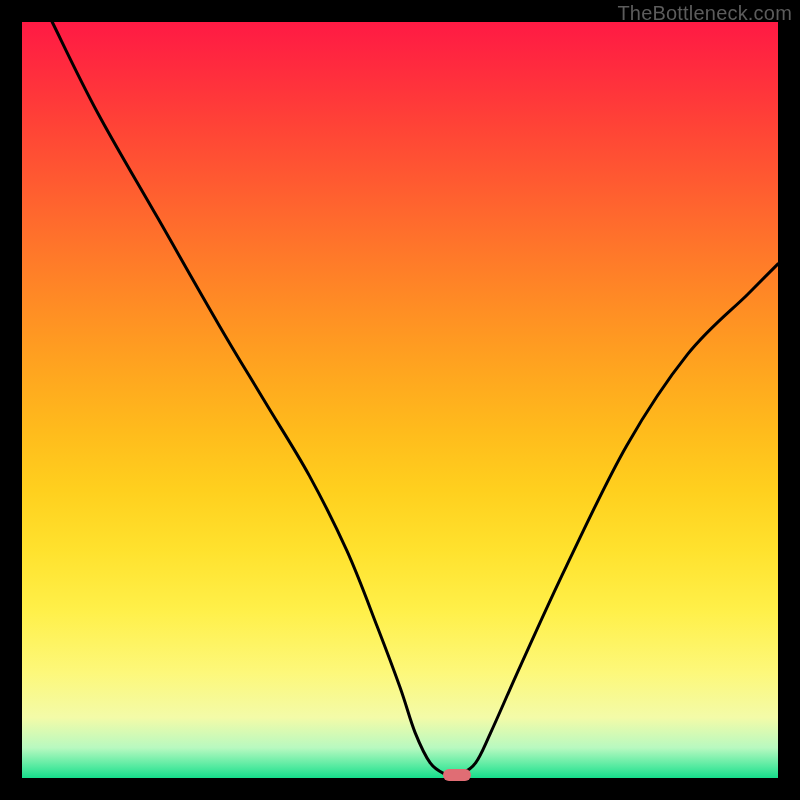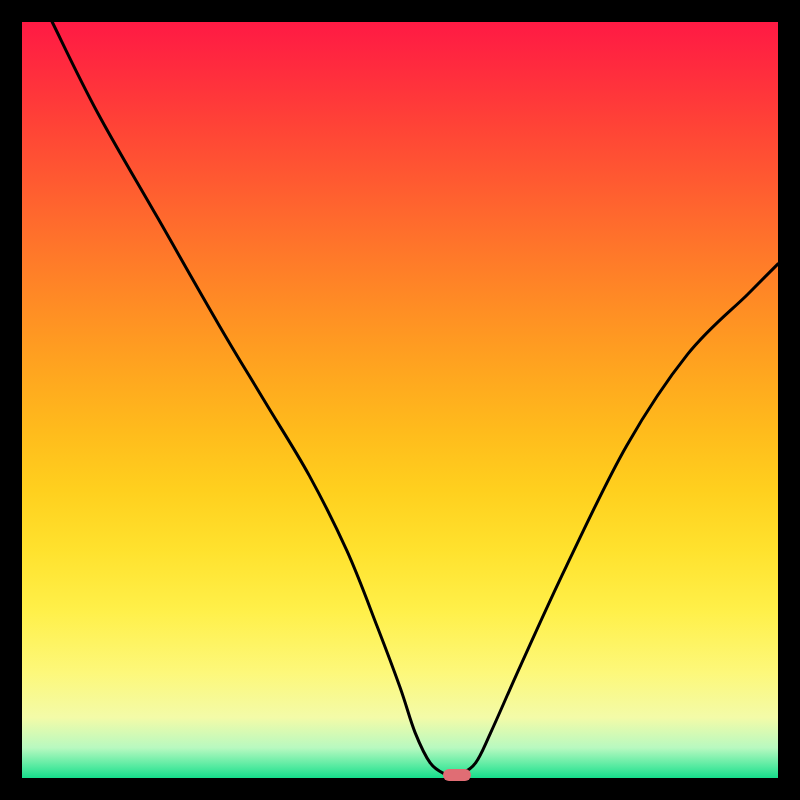--- a/index.html
+++ b/index.html
@@ -74,13 +74,14 @@
 </head>
 <body>
 
 <div class="frame">
   <div class="plot">
     <svg class="curve" viewBox="0 0 756 756" preserveAspectRatio="none">
       <path id="curve-path" d="M 30.2 0.0 C 38.4 16.3, 56.5 55.3, 75.6 90.7 C 94.7 126.1, 114.3 158.5, 136.1 196.6 C 157.9 234.7, 177.5 269.7, 196.6 302.4 C 215.6 335.1, 225.6 350.8, 241.9 378.0 C 258.2 405.2, 272.3 426.4, 287.3 453.6 C 302.2 480.8, 312.8 502.0, 325.1 529.2 C 337.3 556.4, 345.8 580.3, 355.3 604.8 C 364.8 629.3, 371.2 646.2, 378.0 665.3 C 384.8 684.3, 387.7 697.0, 393.1 710.6 C 398.6 724.2, 402.8 733.4, 408.2 740.9 C 413.7 748.4, 419.3 750.0, 423.4 752.2 C 427.4 754.4, 428.2 753.0, 430.9 753.0 C 433.6 753.0, 434.4 754.4, 438.5 752.2 C 442.6 750.0, 448.2 748.4, 453.6 740.9 C 459.0 733.4, 460.6 728.3, 468.7 710.6 C 476.9 692.9, 485.4 672.5, 499.0 642.6 C 512.6 612.7, 525.3 583.8, 544.3 544.3 C 563.4 504.9, 583.0 461.5, 604.8 423.4 C 626.6 385.3, 643.5 359.9, 665.3 332.6 C 687.1 305.4, 709.4 288.5, 725.8 272.2 C 742.1 255.8, 750.6 247.4, 756.0 241.9" fill="none" stroke="#000" stroke-width="3" stroke-linejoin="round" stroke-linecap="round"></path>
     </svg>
     <div class="marker" id="marker" style="left: 434.7px; top: 752.976px; background: rgb(224, 109, 116);"></div>
   </div>
+  <div class="watermark">TheBottleneck.com</div>
 </div>
 
 </body></html>

